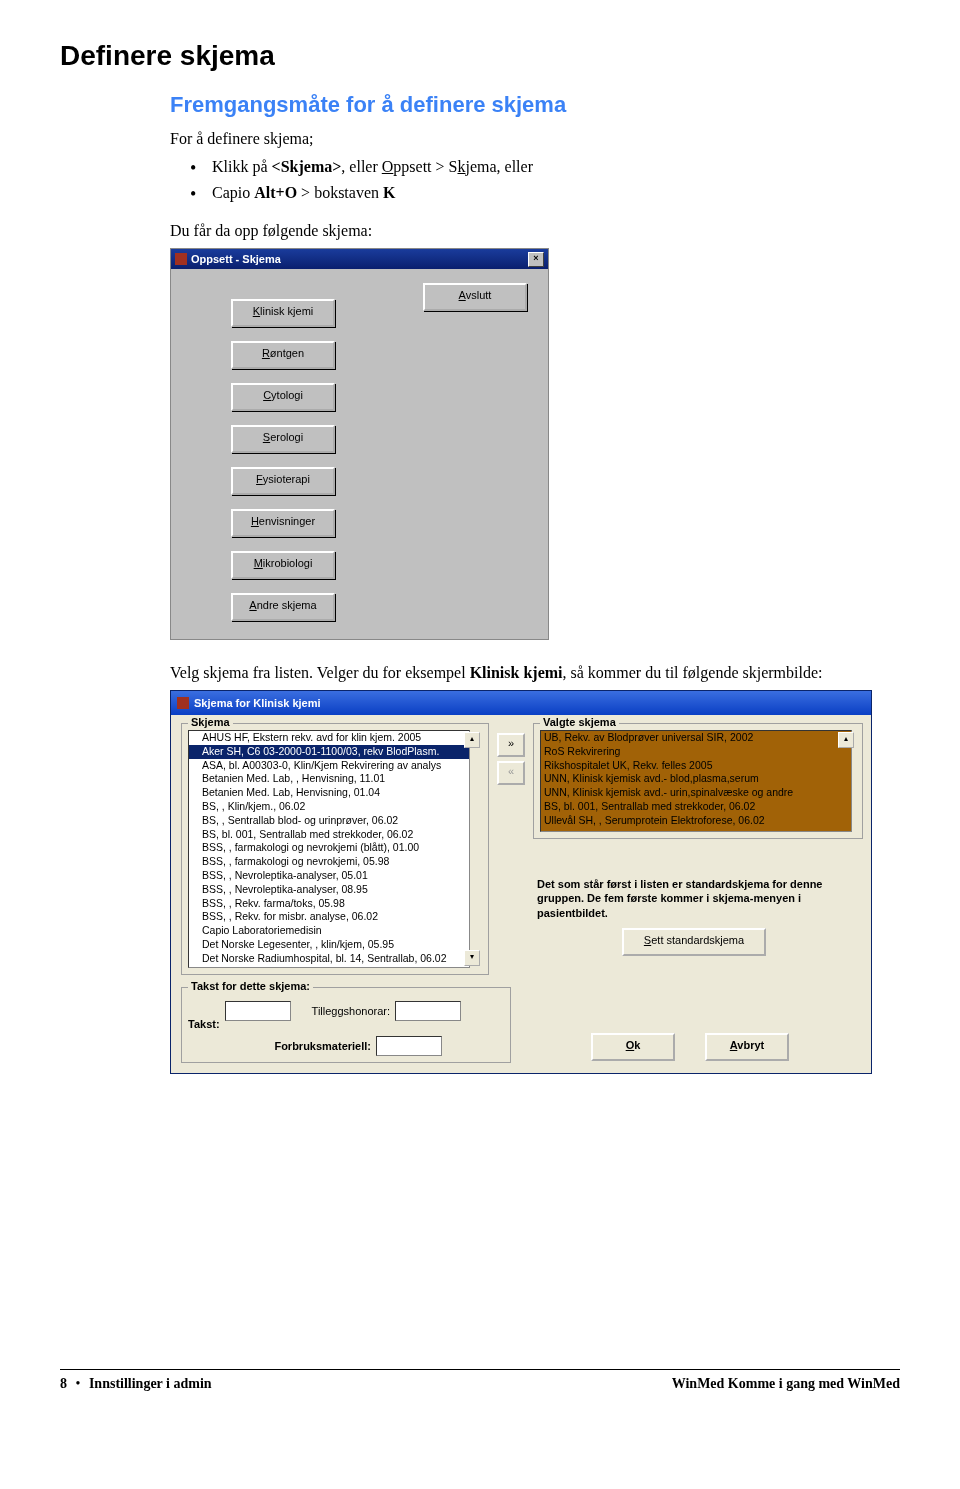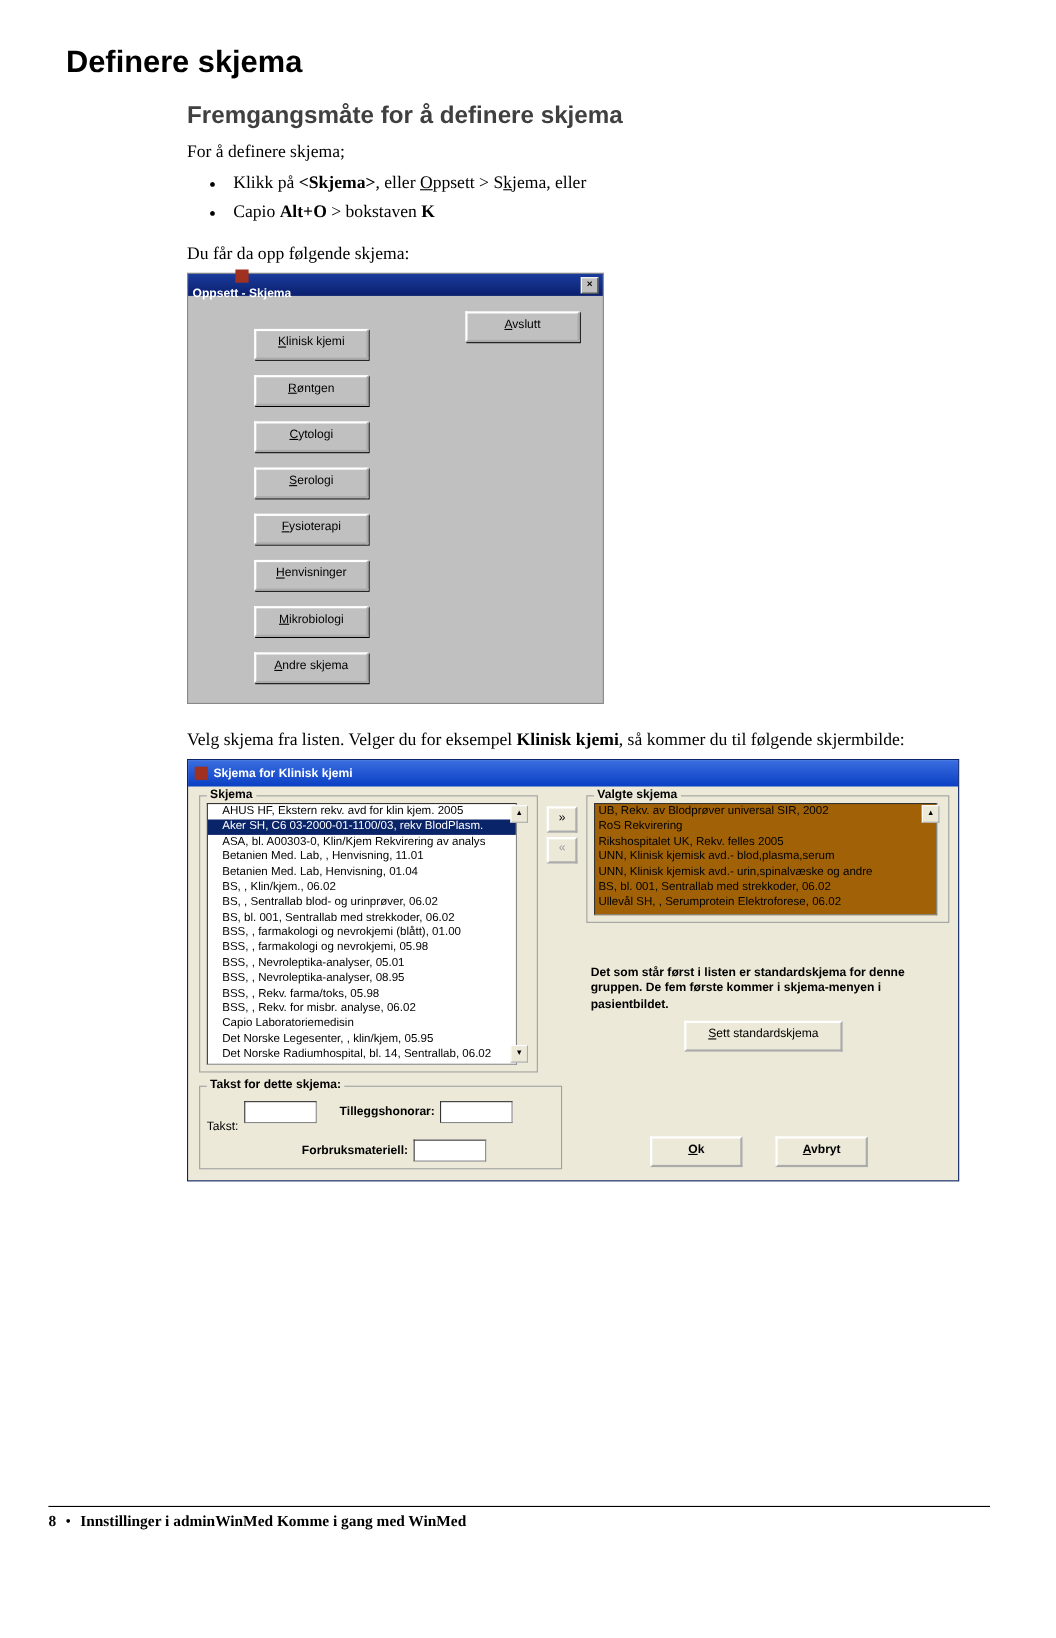--- a/index.html
+++ b/index.html
@@ -18,21 +18,21 @@
   }
   h1.title {
     font-family: "Comic Sans MS", cursive, sans-serif;
     font-size: 28px;
     font-weight: bold;
     margin: 0 0 20px 0;
   }
   h2.subtitle {
     font-family: "Comic Sans MS", cursive, sans-serif;
     font-size: 22px;
-    color: #404040;
+    color: #3b82f6;
     font-weight: bold;
     margin: 20px 0 12px 110px;
   }
   .body-text {
     font-size: 16px;
     margin: 6px 0 6px 110px;
   }
   ul.bullets {
     margin: 6px 0 16px 130px;
     padding: 0;
@@ -62,21 +62,21 @@
   .titlebar {
     background: linear-gradient(#1a3c9c, #0a1f6e);
     color: #fff;
     font-weight: bold;
     padding: 2px 4px;
     display: flex;
     align-items: center;
     justify-content: space-between;
     height: 16px;
   }
-  .titlebar .left { display: flex; align-items: center; gap: 4px; flex-direction: column; }
+  .titlebar .left { display: flex; gap: 4px; }
   .titlebar .close {
     width: 14px; height: 13px;
     background: #c0c0c0;
     border: 1px solid #fff;
     border-right-color: #404040;
     border-bottom-color: #404040;
     text-align: center;
     font-size: 9px;
     line-height: 11px;
     color: #000;
@@ -237,22 +237,23 @@
     text-align: center;
     line-height: 12px;
   }
   .scrollbit.down { top: auto; bottom: 2px; }
   .lb-wrap { position: relative; }
 
   .footer {
     border-top: 1.5px solid #000;
     padding-top: 6px;
     position: absolute;
-    left: 44px; right: 60px; bottom: 28px;
-    display: flex;
+    left: 60px; right: 60px; bottom: 28px;
+    display: flex;
+    justify-content: space-between;
     font-size: 14px;
   }
   .footer strong { font-weight: bold; }
   .footer .dot { padding: 0 5px; }
 </style>
 </head>
 <body>
 
 <div class="page">
 
@@ -364,23 +365,23 @@
         <div class="hint">Det som står først i listen er standardskjema for denne gruppen. De fem første kommer i skjema-menyen i pasientbildet.</div>
 
         <div style="text-align:center;">
           <div class="std-btn"><span class="ul" style="text-decoration:underline;">S</span><span>ett standardskjema</span></div>
         </div>
       </div>
 
       <div class="takst-bar" style="flex:0 0 330px; width:330px;">
         <div class="legend">Takst for dette skjema:</div>
         <div style="display:flex;align-items:center;gap:5px;width:100%;">
-          <span style="font-weight:normal;margin-top:26px;">Takst:</span>
+          <span style="font-weight:bold;margin-top:26px;">Takst:</span>
           <input type="text" style="">
-          <span style="font-weight:bold; margin-left:16px;">Tilleggshonorar:</span>
+          <span style="font-weight:normal; margin-left:16px;">Tilleggshonorar:</span>
           <input type="text" style="">
         </div>
         <div style="display:flex;align-items:center;gap:5px;width:100%;justify-content:flex-end;padding-right:62px;">
           <span style="font-weight:bold;">Forbruksmateriell:</span>
           <input type="text" style="">
         </div>
       </div>
 
       <div style="flex:1; display:flex; gap:30px; align-items:flex-end; justify-content:center; padding-bottom:2px;">
         <div class="ok-btn"><span style="text-decoration:underline;">O</span><span>k</span></div>

